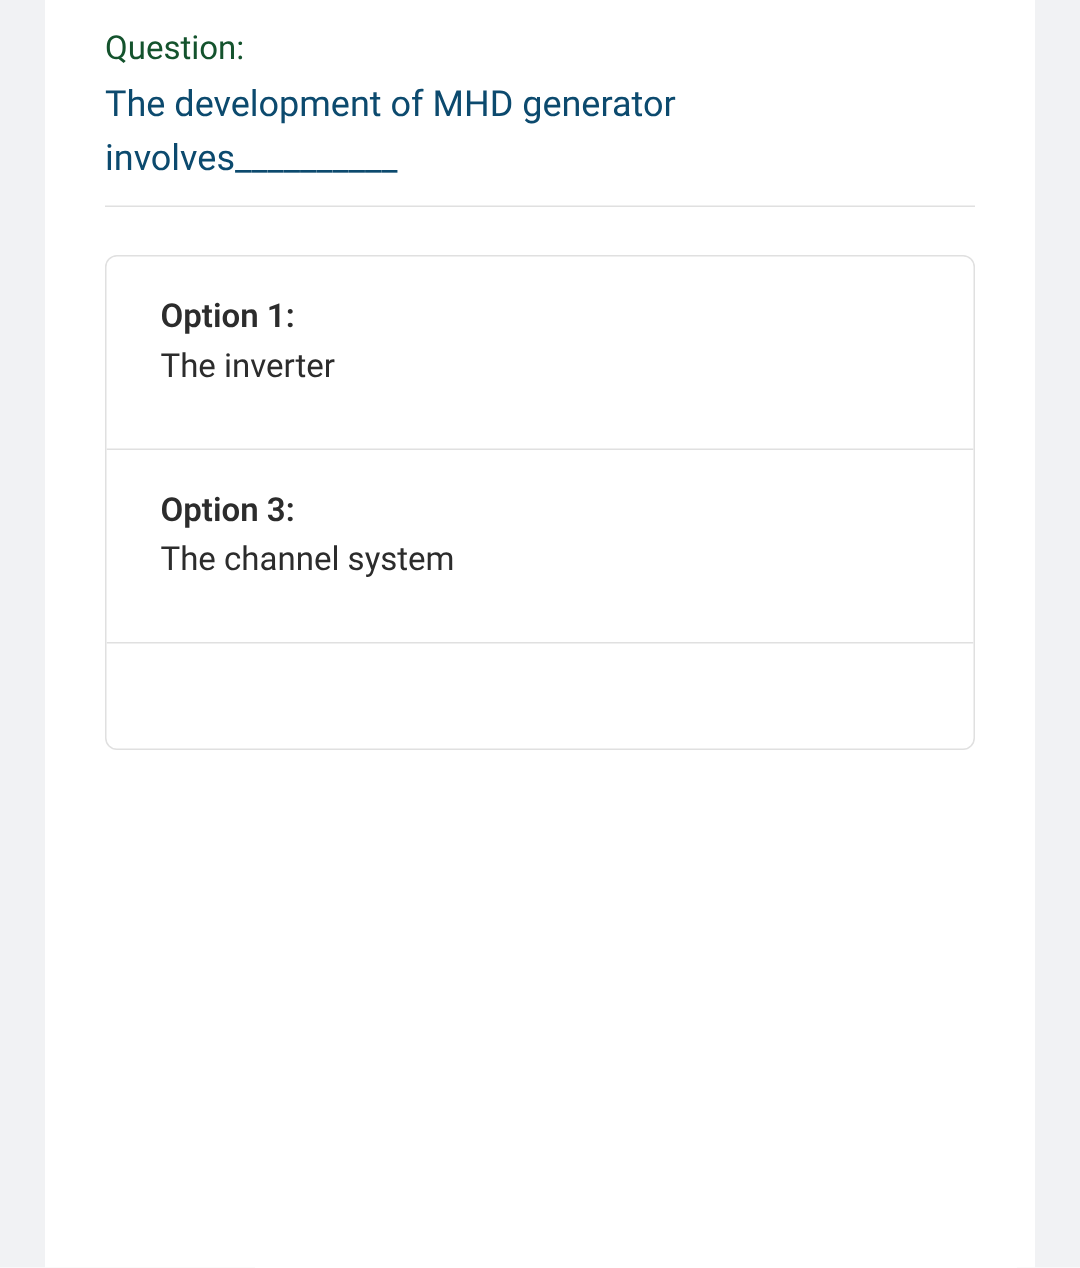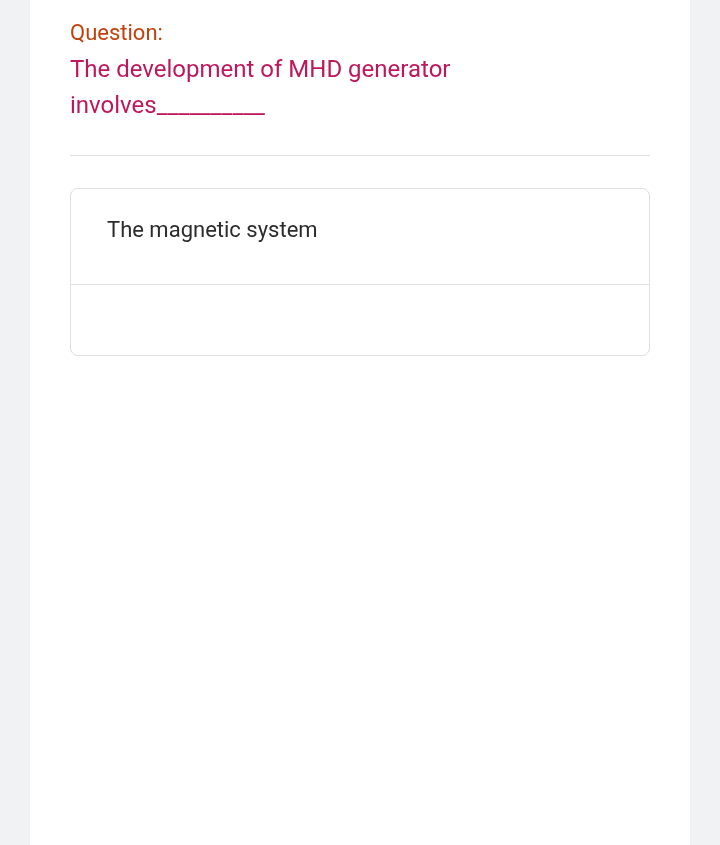--- a/index.html
+++ b/index.html
@@ -14,31 +14,31 @@
       height: 845px;
       padding: 0;
     }
     .card {
       background-color: #ffffff;
       margin: 0 30px;
       padding: 20px 40px 0 40px;
       height: 100%;
     }
     .question-label {
-      color: #c2410c;
+      color: #14532d;
       font-size: 22px;
       font-weight: 400;
       margin-bottom: 6px;
     }
     .question-text {
-      color: #be185d;
+      color: #0c4a6e;
       font-size: 24px;
       font-weight: 400;
       line-height: 1.5;
-      margin-bottom: 32px;
+      margin-bottom: 14px;
     }
     .divider {
       border: none;
       border-top: 1px solid #e0e0e0;
       margin-bottom: 32px;
     }
     .options-container {
       border: 1px solid #e0e0e0;
       border-radius: 8px;
       overflow: hidden;
@@ -64,18 +64,23 @@
   </style>
 </head>
 <body>
 
 <div class="card">
   <div class="question-label">Question:</div>
   <div class="question-text">The development of MHD generator involves__________</div>
   <hr class="divider">
   <div class="options-container">
     <div class="option-item">
-      <div class="option-text">The magnetic system</div>
+      <div class="option-label">Option 1:</div>
+      <div class="option-text">The inverter</div>
+    </div>
+    <div class="option-item">
+      <div class="option-label">Option 3:</div>
+      <div class="option-text">The channel system</div>
     </div>
     <div class="option-item">
     </div>
   </div>
 </div>
 
 </body></html>

